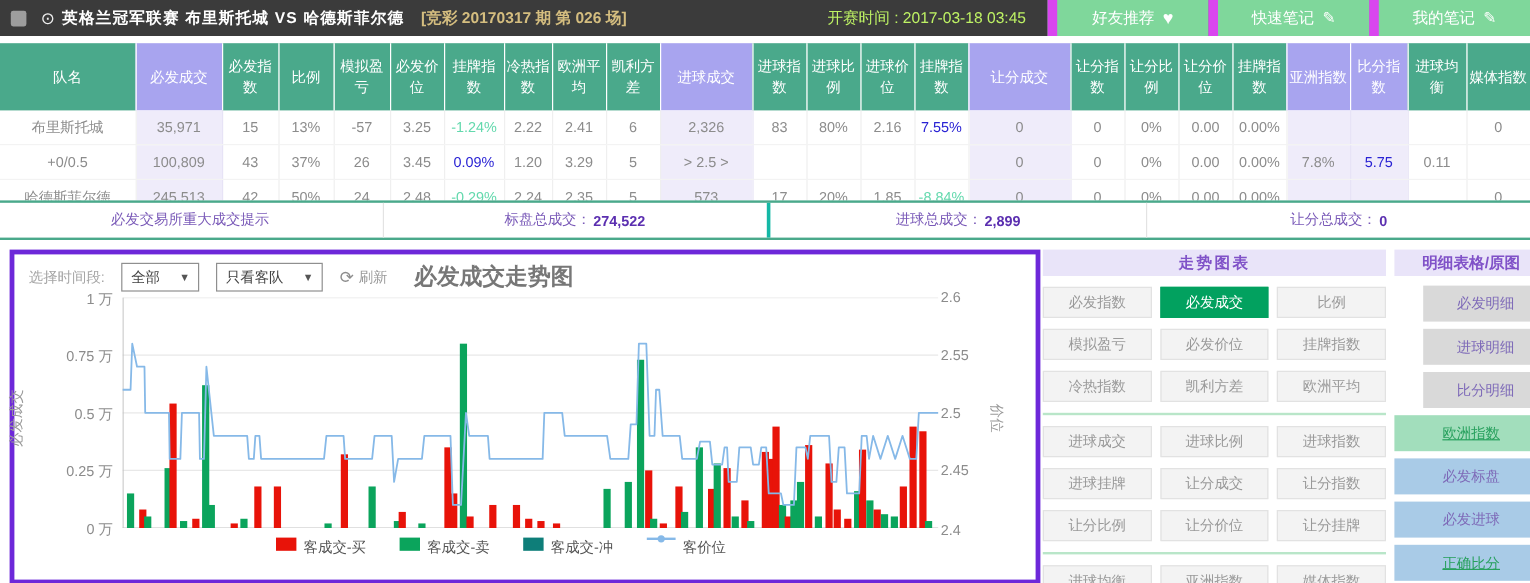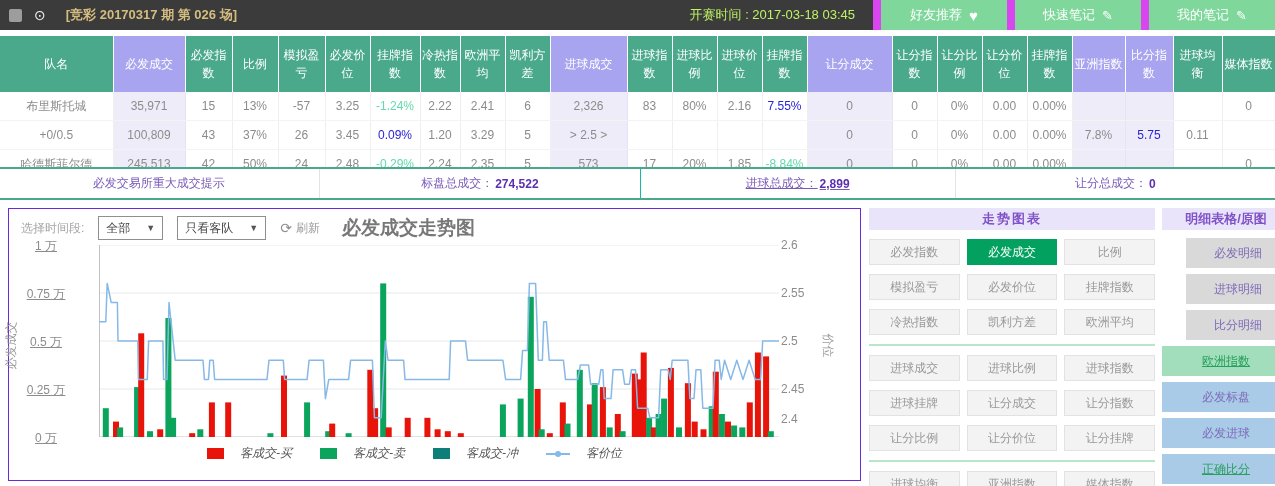--- a/index.html
+++ b/index.html
@@ -35,48 +35,48 @@
   table.odds td.v-blue{color:#2a23d4;}
 
   
   .summary{position:absolute;left:0;top:167px;width:1275px;height:29px;
            border-top:2px solid #4aa98b;border-bottom:2px solid #4aa98b;
            display:flex;background:#fff;}
   .sum-cell{display:flex;align-items:center;justify-content:center;color:#7a5ab8;font-size:12px;}
   .sum-cell b{color:#5b2fb0;margin-left:2px;}
   .sum-cell:nth-child(1){width:320px;}
   .sum-cell:nth-child(2){width:320px;border-left:1px solid #e3e3e3;}
-  .sum-cell:nth-child(3){width:315px;border-left:1px solid #14b8a6;text-decoration:underline;}
+  .sum-cell:nth-child(3){width:315px;border-left:3px solid #14b8a6;}
   .sum-cell:nth-child(4){width:320px;border-left:1px solid #e3e3e3;}
 
   
   .chart-panel{position:absolute;left:8px;top:208px;width:851px;height:271px;
-               border:1px solid #6d28d9;background:#fff;}
+               border:4px solid #6d28d9;background:#fff;}
   .chart-controls{position:absolute;left:12px;top:7px;right:8px;height:24px;
                   display:flex;align-items:center;gap:14px;}
   .ctl-label{color:#a5a5a5;}
   .select{border:1px solid #8f8f8f;background:#fff;color:#444;height:22px;
           display:inline-flex;align-items:center;gap:16px;padding:0 7px;cursor:pointer;}
   .select .arr{font-size:9px;color:#555;}
   .refresh{color:#9a9a9a;display:inline-flex;align-items:center;gap:4px;cursor:pointer;}
   .refresh-ic{font-size:14px;color:#8d8d8d;}
   .chart-title{color:#777;font-weight:bold;font-size:19px;margin-left:8px;}
 
   .tick{position:absolute;color:#8c8c8c;font-size:12px;}
-  .tick-l{width:62px;left:6px;text-align:center;text-decoration:underline;}
+  .tick-l{width:62px;left:20px;text-align:right;}
   .tick-r{left:772px;text-align:left;width:44px;}
   .axis-title{position:absolute;color:#9a9a9a;font-size:12px;white-space:nowrap;}
   .axis-title.left{left:-22px;top:128px;transform:rotate(-90deg);}
   .axis-title.right{left:806px;top:128px;transform:rotate(90deg);}
 
   #plot{position:absolute;left:90px;top:36px;}
 
   .chart-legend{position:absolute;left:0;right:40px;top:236px;display:flex;
                 justify-content:center;gap:28px;align-items:center;}
-  .lg-item{display:flex;align-items:center;gap:16px;color:#555;cursor:pointer;font-style:italic;}
+  .lg-item{display:flex;gap:6px;color:#555;cursor:pointer;}
   .lg-swatch{width:17px;height:11px;display:inline-block;}
   .lg-line{width:24px;height:2px;position:relative;display:inline-block;}
   .lg-line i{position:absolute;left:9px;top:-2px;width:6px;height:6px;border-radius:50%;display:block;}
 
   
   .trend-panel{position:absolute;left:869px;top:208px;width:286px;height:271px;}
   .panel-head{height:22px;background:#e9e4f9;color:#8052c8;font-weight:bold;font-size:13px;
               display:flex;align-items:center;justify-content:center;letter-spacing:2px;}
   #trend-grid{display:grid;grid-template-columns:repeat(3,1fr);gap:9px 7px;margin-top:9px;}
   .trend-btn{height:24px;line-height:24px;text-align:center;background:#f3f3f3;
@@ -96,20 +96,21 @@
   .fg-green{color:#27a05d;text-decoration:underline;}
 </style>
 </head>
 <body>
 
 <div id="app">
 
   <div class="topbar">
     <span class="tb-check"></span>
     <span class="tb-target">⊙</span>
+    <span class="tb-title">英格兰冠军联赛  布里斯托城  VS 哈德斯菲尔德</span>
     <span class="tb-tag">[竞彩 20170317 期 第 026 场]</span>
     <span class="tb-kickoff">开赛时间 : 2017-03-18 03:45</span>
     <div class="tb-btns" id="topbar-btns">
         <div class="tb-btn">
           <span>好友推荐</span>
           <span class="tb-ic heart-icon">♥</span>
         </div>
         <div class="tb-btn">
           <span>快速笔记</span>
           <span class="tb-ic note-icon">✎</span>
@@ -300,21 +301,21 @@
     <div id="ticks-layer">
         <div class="tick tick-l" style="top:29px">1 万</div>
         <div class="tick tick-l" style="top:77px">0.75 万</div>
         <div class="tick tick-l" style="top:125px">0.5 万</div>
         <div class="tick tick-l" style="top:173px">0.25 万</div>
         <div class="tick tick-l" style="top:221px">0 万</div>
         <div class="tick tick-r" style="top:29px">2.6</div>
         <div class="tick tick-r" style="top:77px">2.55</div>
         <div class="tick tick-r" style="top:125px">2.5</div>
         <div class="tick tick-r" style="top:173px">2.45</div>
-        <div class="tick tick-r" style="top:203px">2.4</div>
+        <div class="tick tick-r" style="top:223px">2.4</div>
       </div>
 
     <svg id="plot" width="680" height="192">
         <line x1="0" y1="0" x2="680" y2="0" stroke="#e8e8e8" stroke-width="1"></line>
         <line x1="0" y1="48" x2="680" y2="48" stroke="#e8e8e8" stroke-width="1"></line>
         <line x1="0" y1="96" x2="680" y2="96" stroke="#e8e8e8" stroke-width="1"></line>
         <line x1="0" y1="144" x2="680" y2="144" stroke="#e8e8e8" stroke-width="1"></line>
         <line x1="0" y1="192" x2="680" y2="192" stroke="#c2c2c2" stroke-width="1"></line>
         <line x1="0.5" y1="0" x2="0.5" y2="192" stroke="#c2c2c2" stroke-width="1"></line>
         <rect x="3.8" y="163.2" width="6" height="28.8" fill="#0ba45c"></rect>

